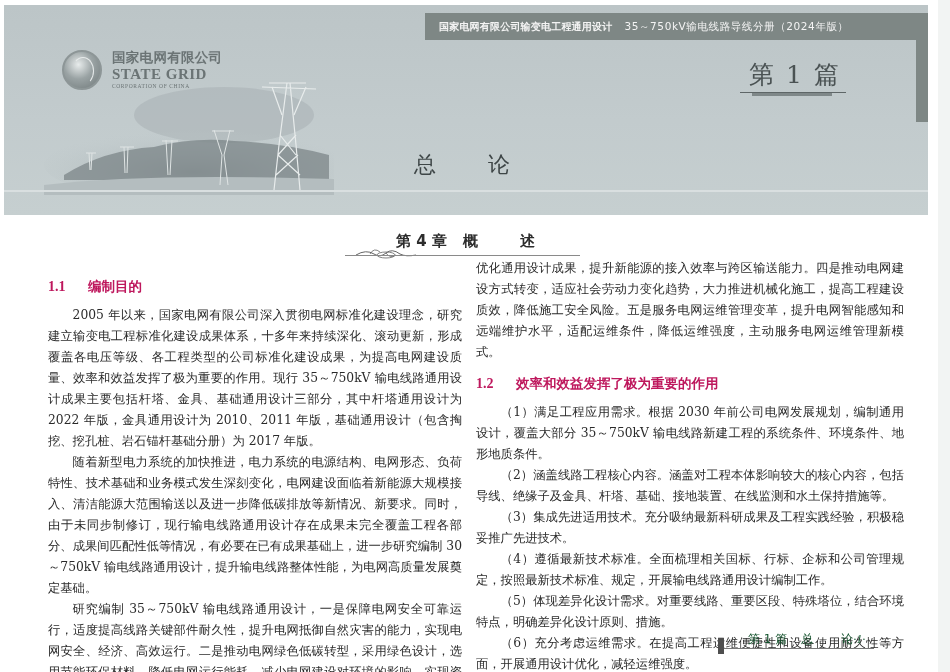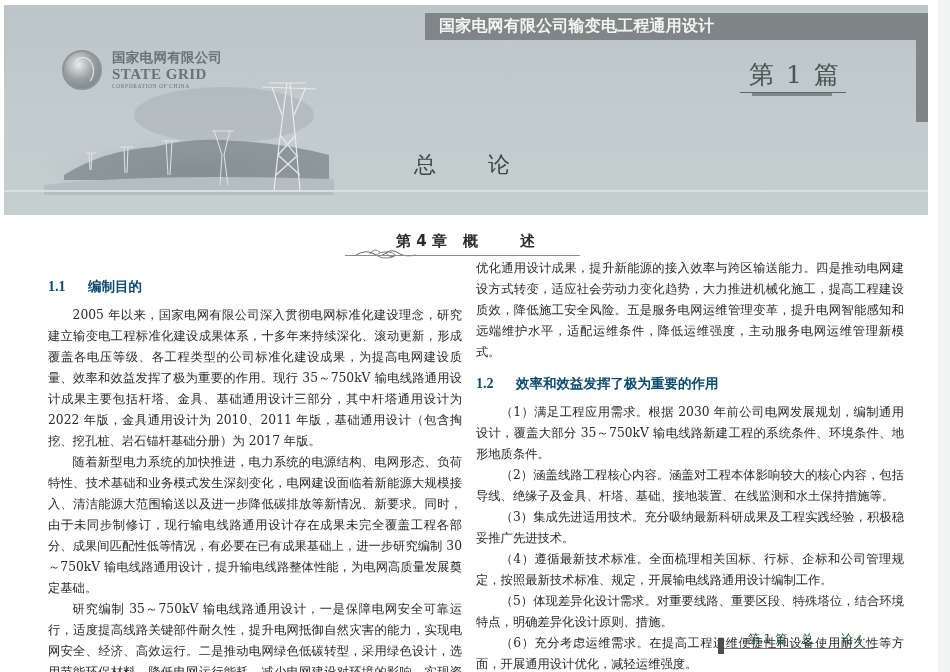--- a/index.html
+++ b/index.html
@@ -24,21 +24,21 @@
     position: absolute; left: 4px; top: 190px; width: 924px; height: 2px; background: #d9dfe0;
   }
   .topbar {
     position: absolute; left: 425px; top: 13px; width: 503px; height: 27px;
     background: #7e8785;
     color: #f4f4f4;
     display: flex; align-items: center; white-space: nowrap;
     padding-left: 14px; box-sizing: border-box;
   }
   .topbar-main {
-    font-family: "DejaVu Sans", sans-serif; font-weight: bold; font-size: 16px; letter-spacing: 0.2px;
+    font-family: "DejaVu Sans", sans-serif; font-weight: bold; font-size: 10px; letter-spacing: 0.2px;
   }
   .topbar-sub {
     font-family: "DejaVu Sans", sans-serif; font-size: 10.5px; margin-left: 12px; letter-spacing: 0.6px;
   }
   .sidebar-strip {
     position: absolute; left: 916px; top: 40px; width: 12px; height: 82px; background: #7e8785;
   }
   .logo {
     position: absolute; left: 58px; top: 45px; display: flex; align-items: center;
   }
@@ -89,21 +89,21 @@
   }
   .chapter-orn { position: absolute; left: 356px; top: 247px; }
 
   
   .col {
     position: absolute; top: 270px; font-size: 12.3px; line-height: 21px; text-align: justify;
   }
   .col-left { left: 48px; width: 414px; }
   .col-right { left: 476px; top: 258px; width: 428px; }
   .h2 {
-    font-family: "DejaVu Sans", sans-serif; font-weight: bold; font-size: 13.5px; margin: 6px 0 8px 0; color: #0c4a6e;
+    font-family: "DejaVu Sans", sans-serif; font-weight: bold; font-size: 13.5px; margin: 6px 0 8px 0; color: #be185d;
   }
   .h2 .num { display: inline-block; width: 40px; font-family: "Liberation Serif", serif; font-size: 14px; }
   .p { text-indent: 2em; margin: 0; }
   .p.flush { text-indent: 0; }
 
   
   .footer-mark {
     position: absolute; left: 718px; top: 638px; width: 6px; height: 16px; background: #4e4e4e;
   }
   .footer-rule {
@@ -156,20 +156,21 @@
   </div>
 
   <div class="volume-title">
     <span>总</span><span class="gap"></span><span>论</span>
   </div>
 </div>
 <div class="banner-shadow"></div>
 
 <div class="topbar">
   <span class="topbar-main">国家电网有限公司输变电工程通用设计</span>
+  <span class="topbar-sub">35～750kV输电线路导线分册（2024年版）</span>
 </div>
 <div class="sidebar-strip"></div>
 
 <div class="part-title">第 1 篇</div>
 <div class="part-underline"></div>
 <div class="part-underline2"></div>
 
 <div class="chapter">
   <span>第 4 章</span><span class="c-title">概</span><span class="c-gap"></span><span>述</span>
 </div>

